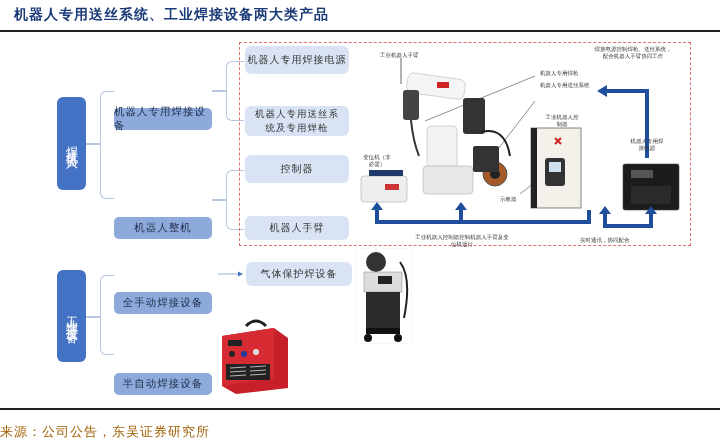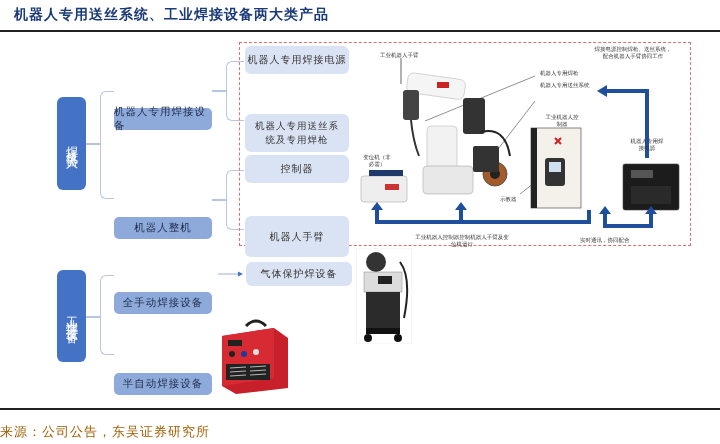--- a/index.html
+++ b/index.html
@@ -39,23 +39,23 @@
 <div class="mid" style="left:114px;top:188px;width:98px;height:22px;">机器人整机</div>
 
 <div class="stem" style="left:212px;top:90px;width:14px;"></div>
 <div class="bracket" style="left:226px;top:61px;width:18px;height:60px;"></div>
 <div class="stem" style="left:212px;top:199px;width:14px;"></div>
 <div class="bracket" style="left:226px;top:170px;width:18px;height:60px;"></div>
 
 <div class="dashed-box"></div>
 
 <div class="leaf" style="left:245px;top:46px;width:104px;height:28px;">机器人专用焊接电源</div>
-<div class="leaf" style="left:245px;top:114px;width:104px;height:38px;font-size:9.5px;padding:0 6px;">机器人专用送丝系统及专用焊枪</div>
+<div class="leaf" style="left:245px;top:106px;width:104px;height:30px;font-size:9.5px;padding:0 6px;">机器人专用送丝系统及专用焊枪</div>
 <div class="leaf" style="left:245px;top:155px;width:104px;height:28px;">控制器</div>
-<div class="leaf" style="left:245px;top:216px;width:104px;height:41px;">机器人手臂</div>
+<div class="leaf" style="left:245px;top:216px;width:104px;height:24px;">机器人手臂</div>
 
 <svg class="photo" style="left:355px;top:46px;" width="334" height="196" viewBox="0 0 334 196">
 
   <line x1="46" y1="12" x2="46" y2="38" stroke="#222" stroke-width="0.7"></line>
   <line x1="70" y1="75" x2="180" y2="30" stroke="#444" stroke-width="0.6"></line>
   <line x1="130" y1="120" x2="180" y2="55" stroke="#444" stroke-width="0.6"></line>
   <line x1="165" y1="148" x2="188" y2="130" stroke="#444" stroke-width="0.6"></line>
 
   <g>
     <rect x="72" y="80" width="30" height="58" rx="4" fill="#f2f2f2" stroke="#bbb" stroke-width="0.6"></rect>

